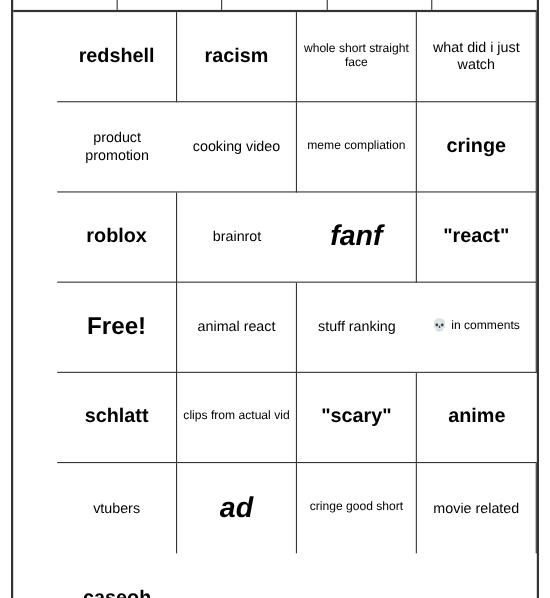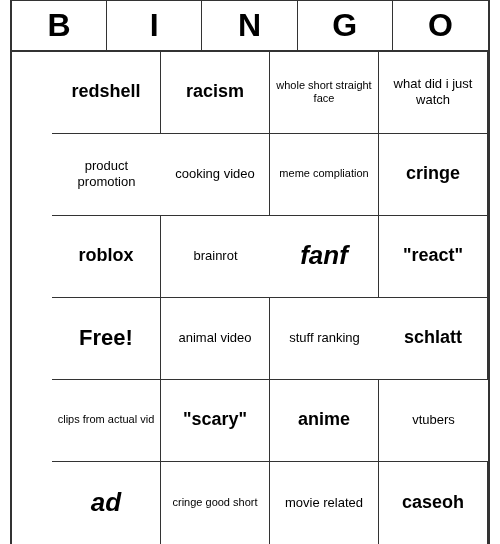--- a/index.html
+++ b/index.html
@@ -122,24 +122,27 @@
       <div class="bingo-cell large">
         <span>fanf</span>
       </div>
       <div class="bingo-cell medium">
         <span>"react"</span>
       </div>
       <div class="bingo-cell free">
         <span>Free!</span>
       </div>
       <div class="bingo-cell">
-        <span>animal video</span>
+        <span>animal react</span>
       </div>
       <div class="bingo-cell">
         <span>stuff ranking</span>
+      </div>
+      <div class="bingo-cell small">
+        <span>💀 in comments</span>
       </div>
       <div class="bingo-cell medium">
         <span>schlatt</span>
       </div>
       <div class="bingo-cell small">
         <span>clips from actual vid</span>
       </div>
       <div class="bingo-cell medium">
         <span>"scary"</span>
       </div>

